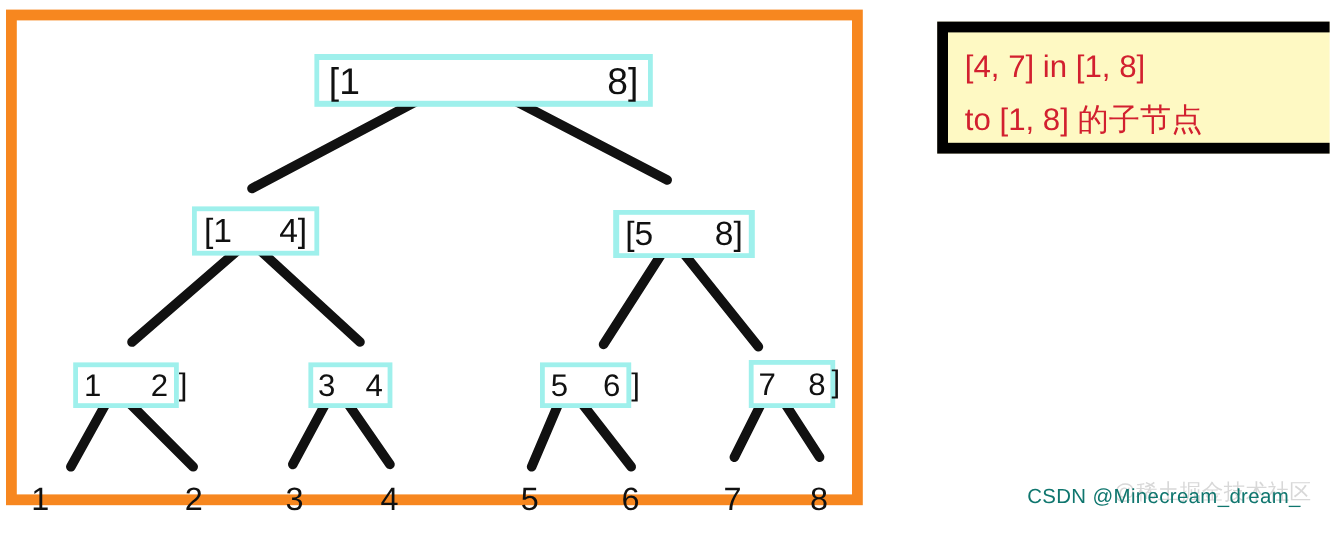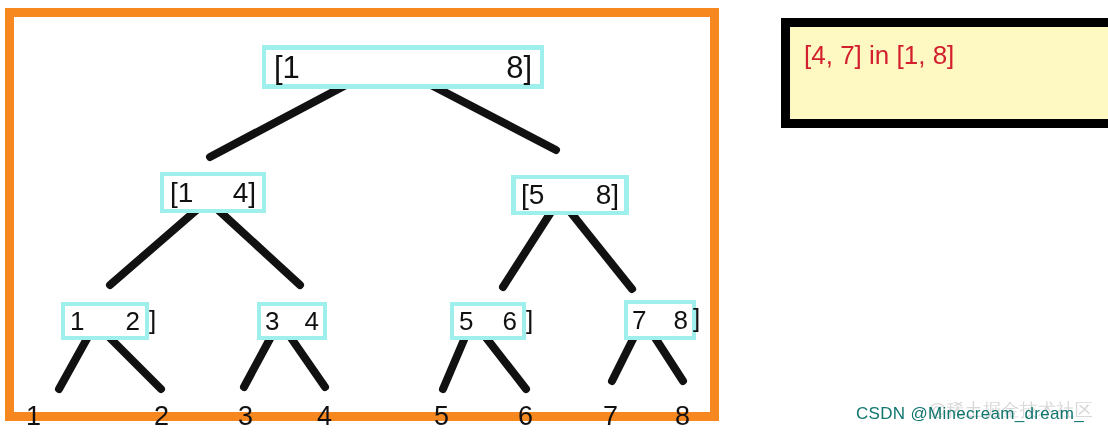--- a/index.html
+++ b/index.html
@@ -182,16 +182,17 @@
     <span class="leaf-num" style="left:420px;">5</span>
     <span class="leaf-num" style="left:504px;">6</span>
     <span class="leaf-num" style="left:589px;">7</span>
     <span class="leaf-num" style="left:661px;">8</span>
 
   </div>
 </div>
 
 <div id="annotation-box">
   <div class="annot-line">[4, 7] in [1, 8]</div>
+  <div class="annot-line">to [1, 8] 的子节点</div>
 </div>
 
 <div id="watermark-juejin">@稀土掘金技术社区</div>
 <div id="watermark-csdn">CSDN @Minecream_dream_</div>
 
 </body></html>

